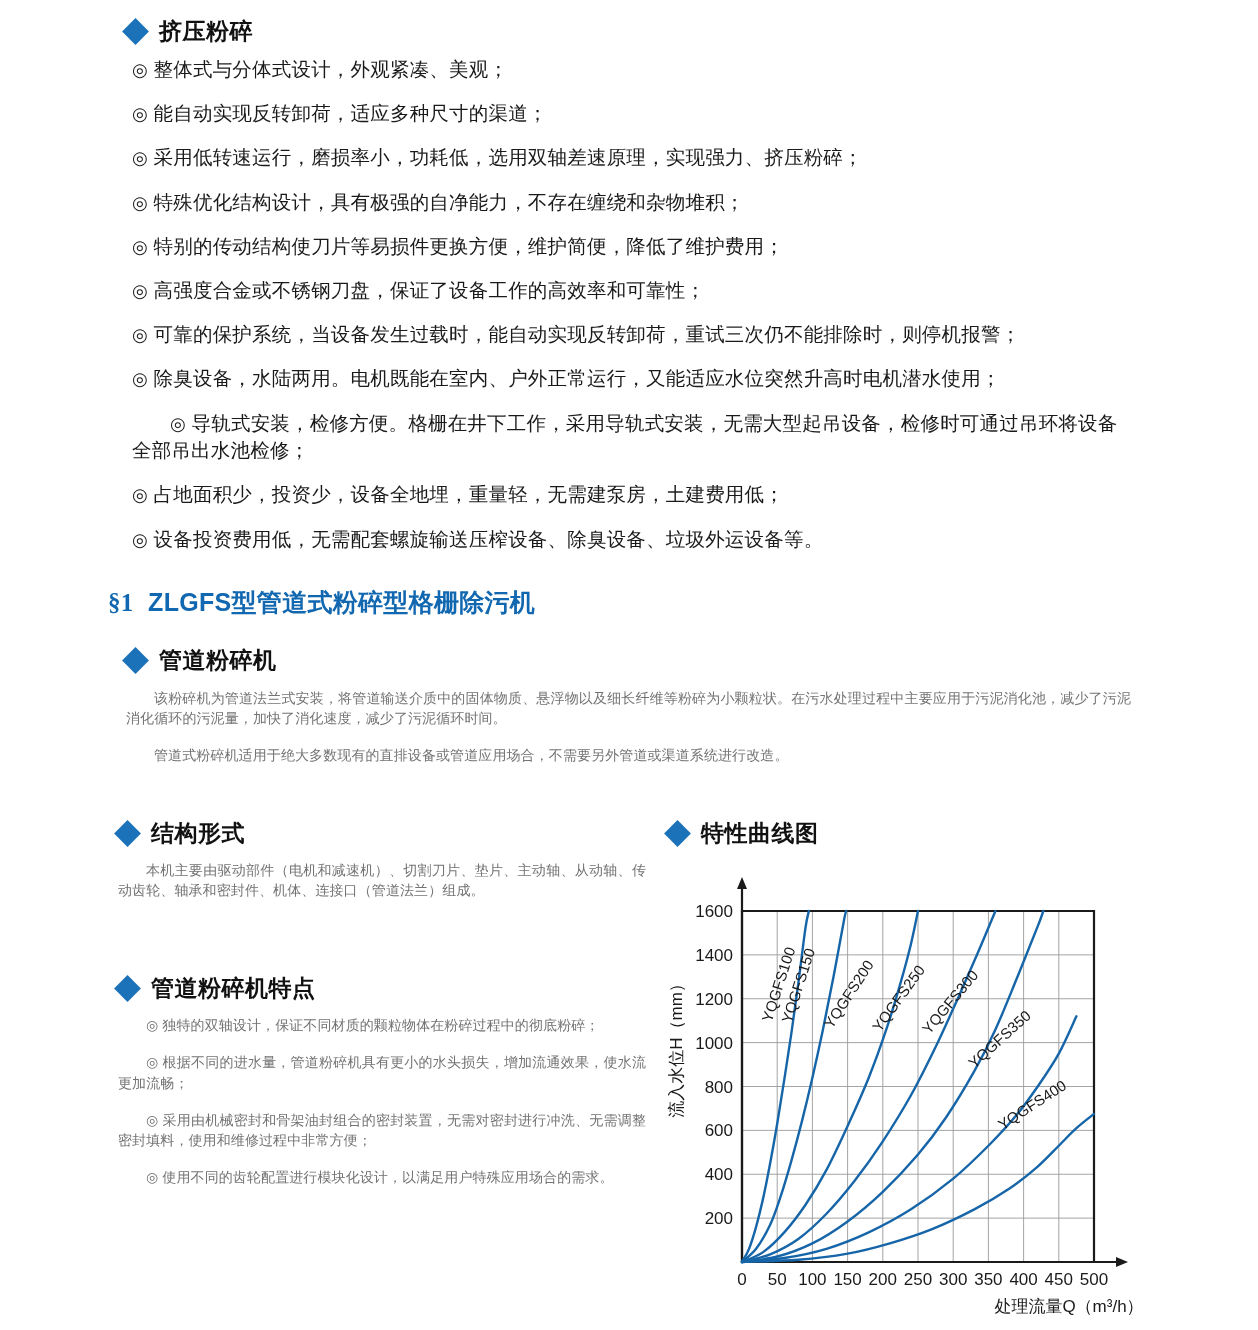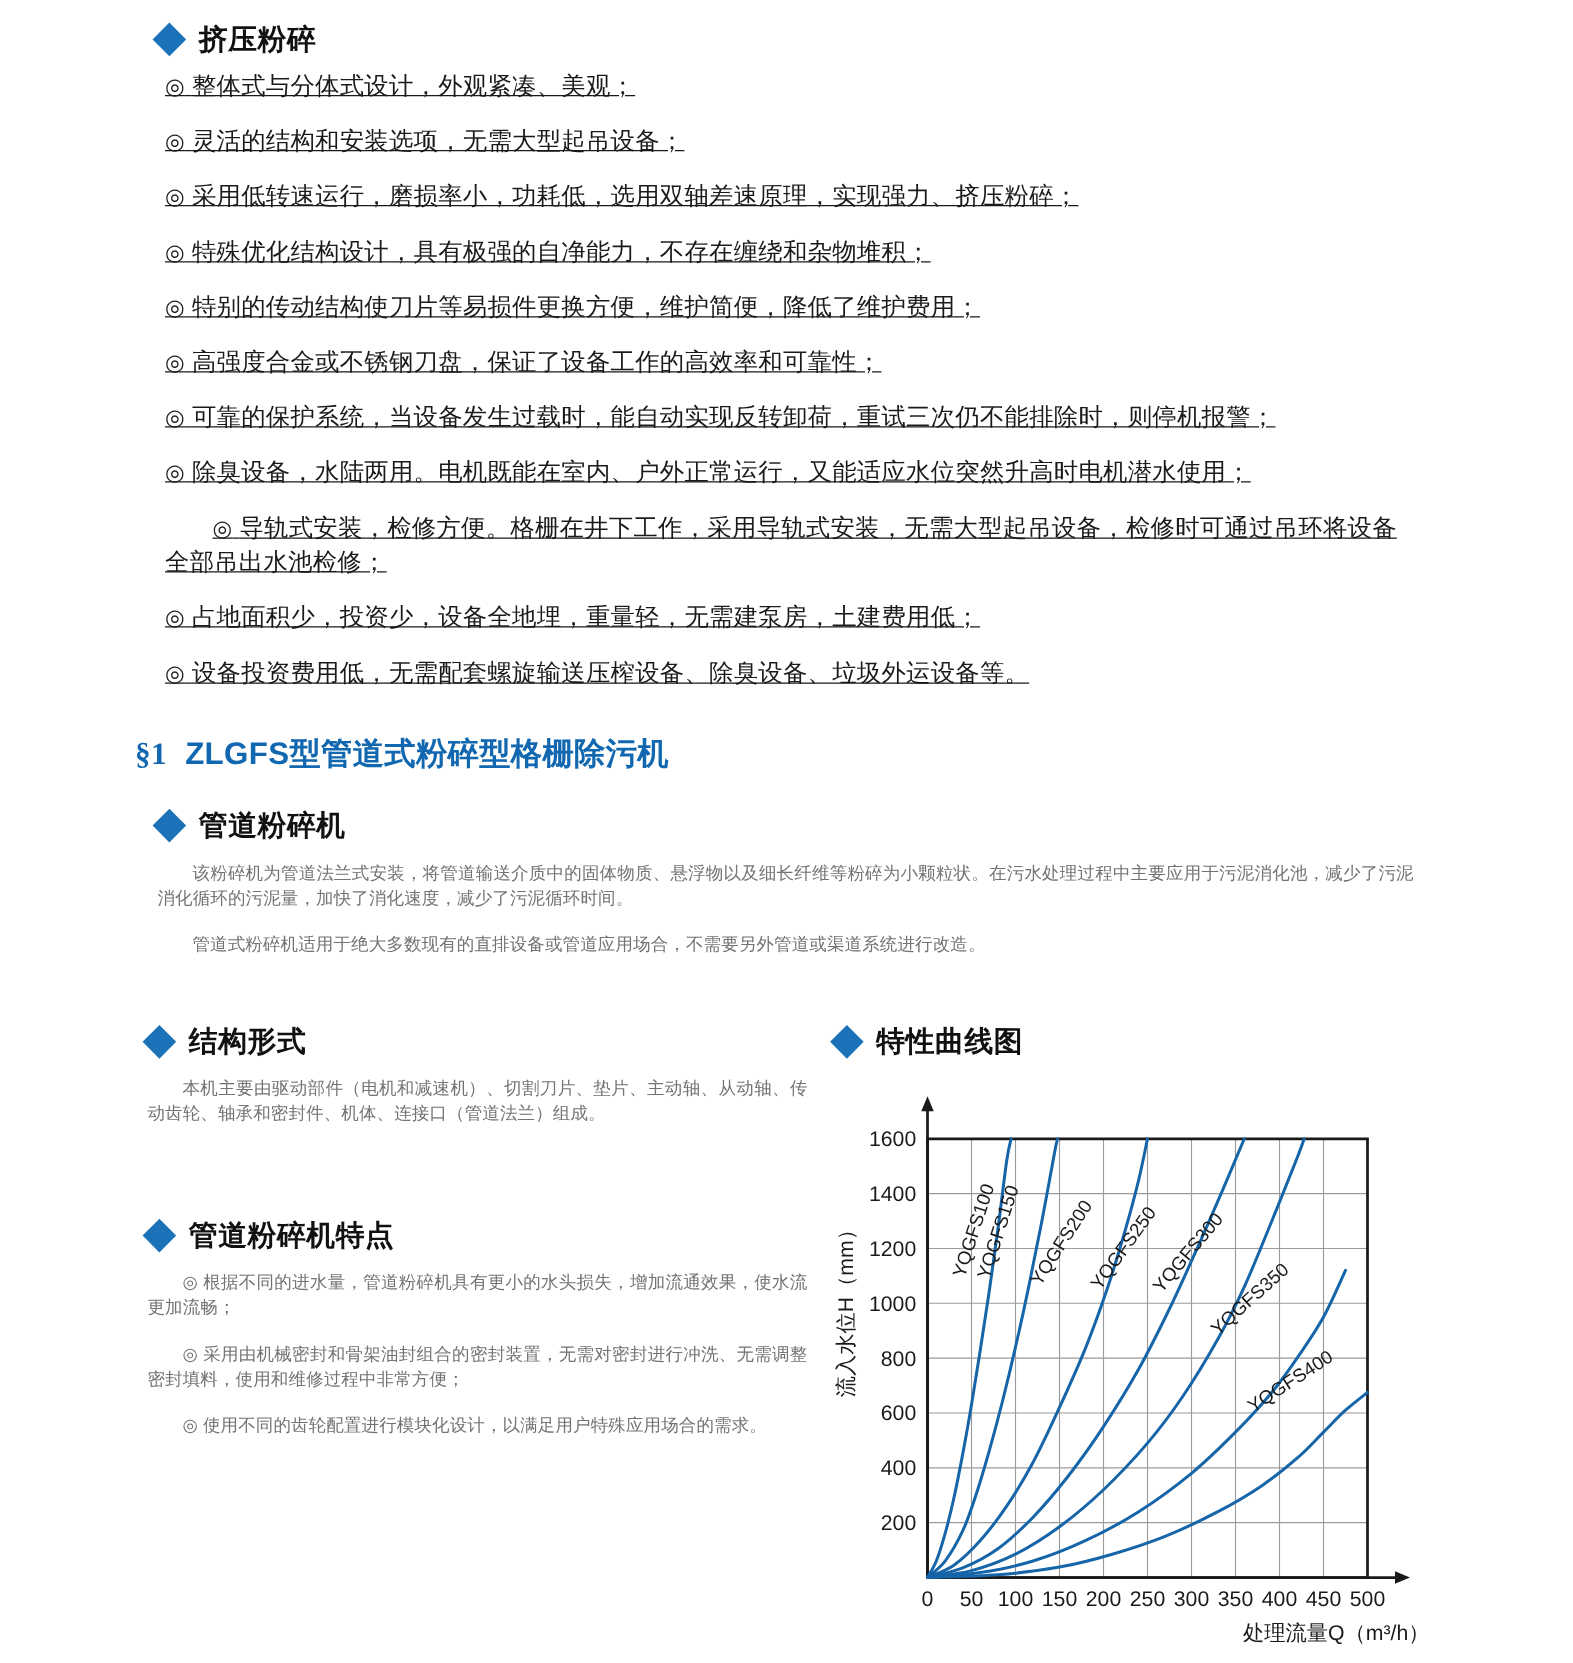--- a/index.html
+++ b/index.html
@@ -75,21 +75,20 @@
   #features-list {
     position: absolute;
     left: 132px;
     top: 56px;
     width: 1000px;
   }
   #features-list .bullet-item {
     margin-bottom: 16.5px;
     padding-left: 38px;
     text-indent: -38px;
-    text-decoration: underline;
   }
   #features-list .bullet-item.wrap {
     padding-left: 0;
     text-indent: 38px;
   }
 
   
   #sec1-title { position: absolute; left: 108px; top: 586px; }
   #pipe-crusher-heading { position: absolute; left: 126px; top: 645px; }
   #pipe-crusher-paras {
@@ -158,21 +157,21 @@
 
 <div class="page">
 
   <div class="dia-heading" id="features-heading">
     <span class="diamond"></span>
     <span>挤压粉碎</span>
   </div>
 
   <div id="features-list">
     <div class="bullet-item"><span class="mark">◎</span>&nbsp;<span>整体式与分体式设计，外观紧凑、美观；</span></div>
-    <div class="bullet-item"><span class="mark">◎</span>&nbsp;<span>灵活的结构和安装选项，无需大型起吊设备；</span></div>
+    <div class="bullet-item"><span class="mark">◎</span>&nbsp;<span>能自动实现反转卸荷，适应多种尺寸的渠道；</span></div>
     <div class="bullet-item"><span class="mark">◎</span>&nbsp;<span>采用低转速运行，磨损率小，功耗低，选用双轴差速原理，实现强力、挤压粉碎；</span></div>
     <div class="bullet-item"><span class="mark">◎</span>&nbsp;<span>特殊优化结构设计，具有极强的自净能力，不存在缠绕和杂物堆积；</span></div>
     <div class="bullet-item"><span class="mark">◎</span>&nbsp;<span>特别的传动结构使刀片等易损件更换方便，维护简便，降低了维护费用；</span></div>
     <div class="bullet-item"><span class="mark">◎</span>&nbsp;<span>高强度合金或不锈钢刀盘，保证了设备工作的高效率和可靠性；</span></div>
     <div class="bullet-item"><span class="mark">◎</span>&nbsp;<span>可靠的保护系统，当设备发生过载时，能自动实现反转卸荷，重试三次仍不能排除时，则停机报警；</span></div>
     <div class="bullet-item"><span class="mark">◎</span>&nbsp;<span>除臭设备，水陆两用。电机既能在室内、户外正常运行，又能适应水位突然升高时电机潜水使用；</span></div>
     <div class="bullet-item wrap"><span class="mark">◎</span>&nbsp;<span>导轨式安装，检修方便。格栅在井下工作，采用导轨式安装，无需大型起吊设备，检修时可通过吊环将设备全部吊出水池检修；</span></div>
     <div class="bullet-item"><span class="mark">◎</span>&nbsp;<span>占地面积少，投资少，设备全地埋，重量轻，无需建泵房，土建费用低；</span></div>
     <div class="bullet-item"><span class="mark">◎</span>&nbsp;<span>设备投资费用低，无需配套螺旋输送压榨设备、除臭设备、垃圾外运设备等。</span></div>
   </div>
@@ -194,20 +193,21 @@
     <span class="diamond"></span>
     <span>结构形式</span>
   </div>
   <div class="para indent" id="struct-para">本机主要由驱动部件（电机和减速机）、切割刀片、垫片、主动轴、从动轴、传动齿轮、轴承和密封件、机体、连接口（管道法兰）组成。</div>
 
   <div class="dia-heading" id="feat-heading">
     <span class="diamond"></span>
     <span>管道粉碎机特点</span>
   </div>
   <div id="feat-list">
+    <div class="para indent"><span>◎</span>&nbsp;<span>独特的双轴设计，保证不同材质的颗粒物体在粉碎过程中的彻底粉碎；</span></div>
     <div class="para indent"><span>◎</span>&nbsp;<span>根据不同的进水量，管道粉碎机具有更小的水头损失，增加流通效果，使水流更加流畅；</span></div>
     <div class="para indent"><span>◎</span>&nbsp;<span>采用由机械密封和骨架油封组合的密封装置，无需对密封进行冲洗、无需调整密封填料，使用和维修过程中非常方便；</span></div>
     <div class="para indent"><span>◎</span>&nbsp;<span>使用不同的齿轮配置进行模块化设计，以满足用户特殊应用场合的需求。</span></div>
   </div>
 
   <div class="dia-heading" id="chart-heading">
     <span class="diamond"></span>
     <span>特性曲线图</span>
   </div>
 

